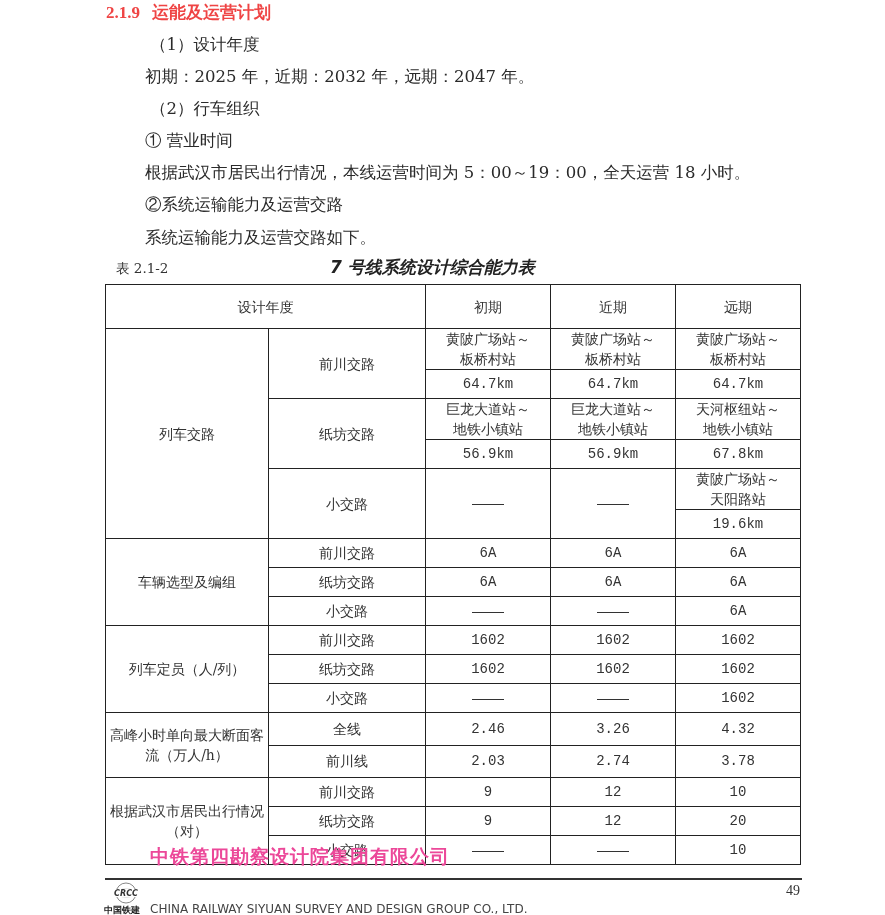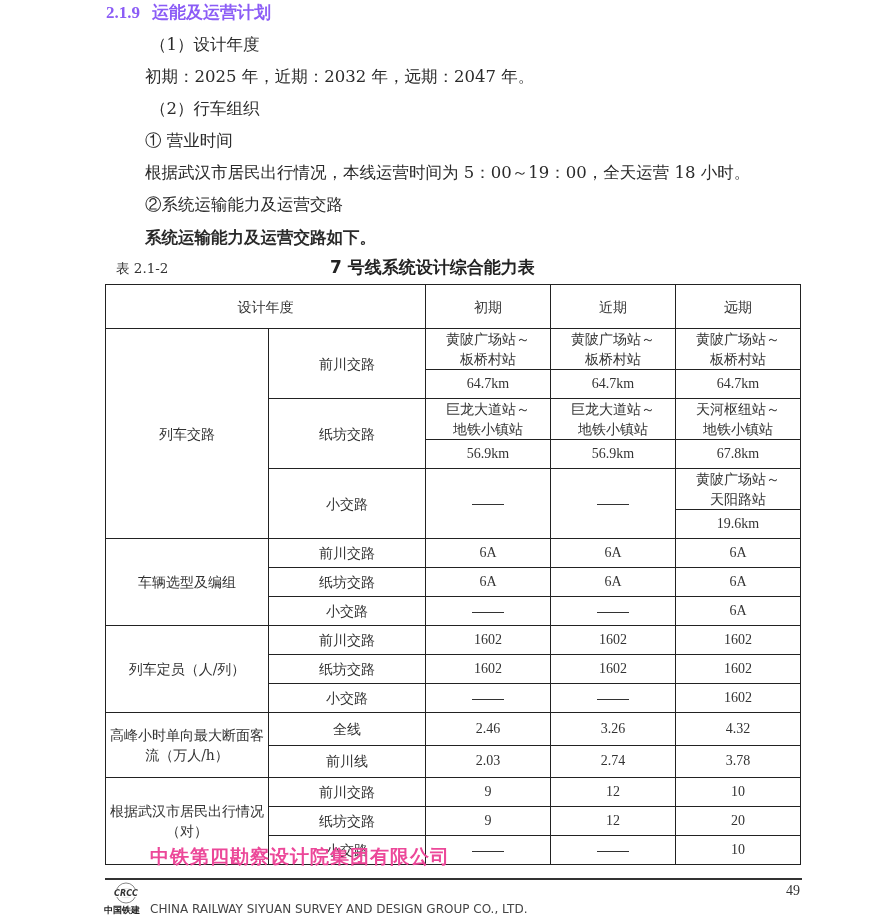--- a/index.html
+++ b/index.html
@@ -1,30 +1,30 @@
 <!DOCTYPE html>
 <html><head>
 <meta charset="utf-8">
 <style>
   html, body { margin:0; padding:0; background:#ffffff; }
   body { width:885px; height:915px; position:relative; overflow:hidden;
          font-family:"DejaVu Serif","Liberation Serif",serif; color:#222; }
   .abs { position:absolute; white-space:nowrap; }
-  .sec-head { left:106px; top:1px; font-size:17px; font-weight:bold; color:#8b5cf6; }
+  .sec-head { left:106px; top:1px; font-size:17px; font-weight:bold; color:#ef4444; }
   .sec-head .num { font-family:"Liberation Serif",serif; margin-right:12px; }
   .p { font-size:16.5px; color:#2a2a2a; }
   .caption-no { left:116px; top:260px; font-size:13.5px; color:#333; }
   .caption-title { left:330px; top:256px; font-size:17px; font-weight:bold; color:#222;
-                   font-family:"DejaVu Sans","Liberation Sans",sans-serif; }
+                   font-family:"DejaVu Sans","Liberation Sans",sans-serif;font-style:italic; }
   table.cap { position:absolute; left:105px; top:284px; border-collapse:collapse;
               font-size:14px; color:#333; table-layout:fixed; }
   table.cap td { border:1px solid #222; text-align:center; vertical-align:middle;
                  padding:0; line-height:20px; }
   table.cap { border:1.5px solid #111; }
-  .num-cell { font-family:Liberation Serif, serif; font-size:14px; }
+  .num-cell { font-family:Liberation Mono, monospace; font-size:14px; }
   .dash { display:inline-block; width:32px; height:1px; background:#333; vertical-align:middle; }
   .footer-rule { position:absolute; left:105px; top:878px; width:697px; height:2px; background:#333; }
   .logo { position:absolute; left:108px; top:882px; width:36px; height:22px; }
   .logo-cn { position:absolute; left:104px; top:904px; font-size:9px; font-weight:bold; color:#222;
              font-family:"DejaVu Sans",sans-serif; }
   .co-cn { position:absolute; left:150px; top:844px; font-size:19px; font-weight:bold; color:#ec4899;
            font-family:"DejaVu Sans",sans-serif; letter-spacing:1px; }
   .co-en { position:absolute; left:150px; top:902px; font-size:12px; color:#444;
            font-family:"DejaVu Sans",sans-serif; }
   .page-no { position:absolute; left:786px; top:883px; font-size:14px; color:#333;
@@ -36,21 +36,21 @@
 <div class="abs sec-head">
   <span class="num">2.1.9</span><span>运能及运营计划</span>
 </div>
 
 <div class="abs p" style="left:150px; top:34px;text-align:center;">（1）设计年度</div>
 <div class="abs p" style="left:145px; top:66px;">初期：2025 年，近期：2032 年，远期：2047 年。</div>
 <div class="abs p" style="left:150px; top:98px;">（2）行车组织</div>
 <div class="abs p" style="left:145px; top:130px;">① 营业时间</div>
 <div class="abs p" style="left:145px; top:162px;">根据武汉市居民出行情况，本线运营时间为 5：00～19：00，全天运营 18 小时。</div>
 <div class="abs p" style="left:145px; top:194px;">②系统运输能力及运营交路</div>
-<div class="abs p" style="left:145px; top:227px;font-weight:bold;">系统运输能力及运营交路如下。</div>
+<div class="abs p" style="left:145px; top:227px;">系统运输能力及运营交路如下。</div>
 
 <div class="abs caption-no">表 2.1-2</div>
 <div class="abs caption-title">7 号线系统设计综合能力表</div>
 
 <table class="cap" id="cap-table">
   <colgroup>
     <col style="width:163px">
       <col style="width:157px">
       <col style="width:125px">
       <col style="width:125px">

